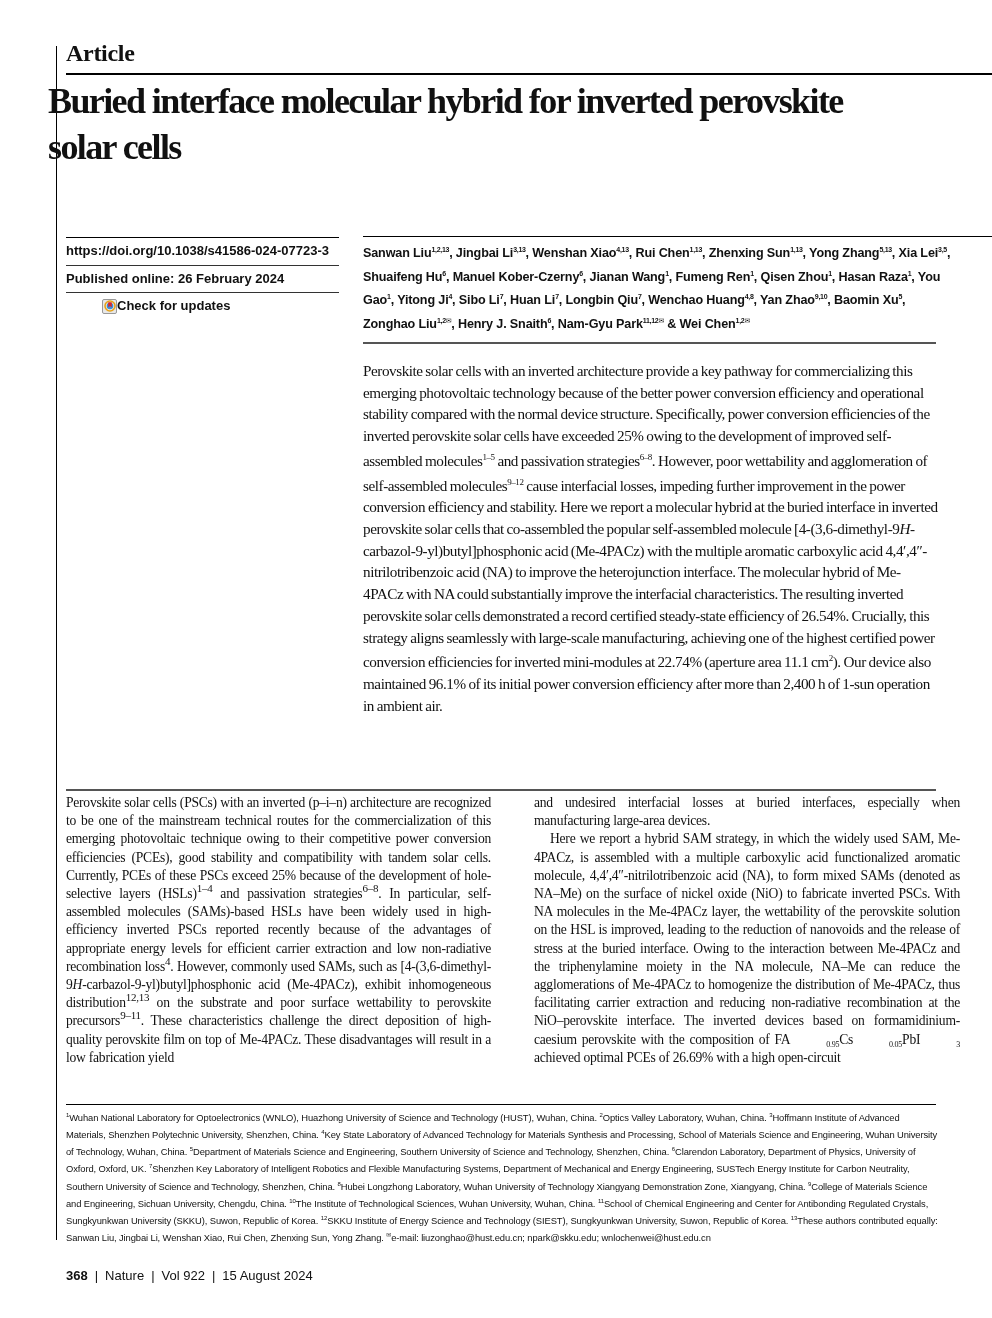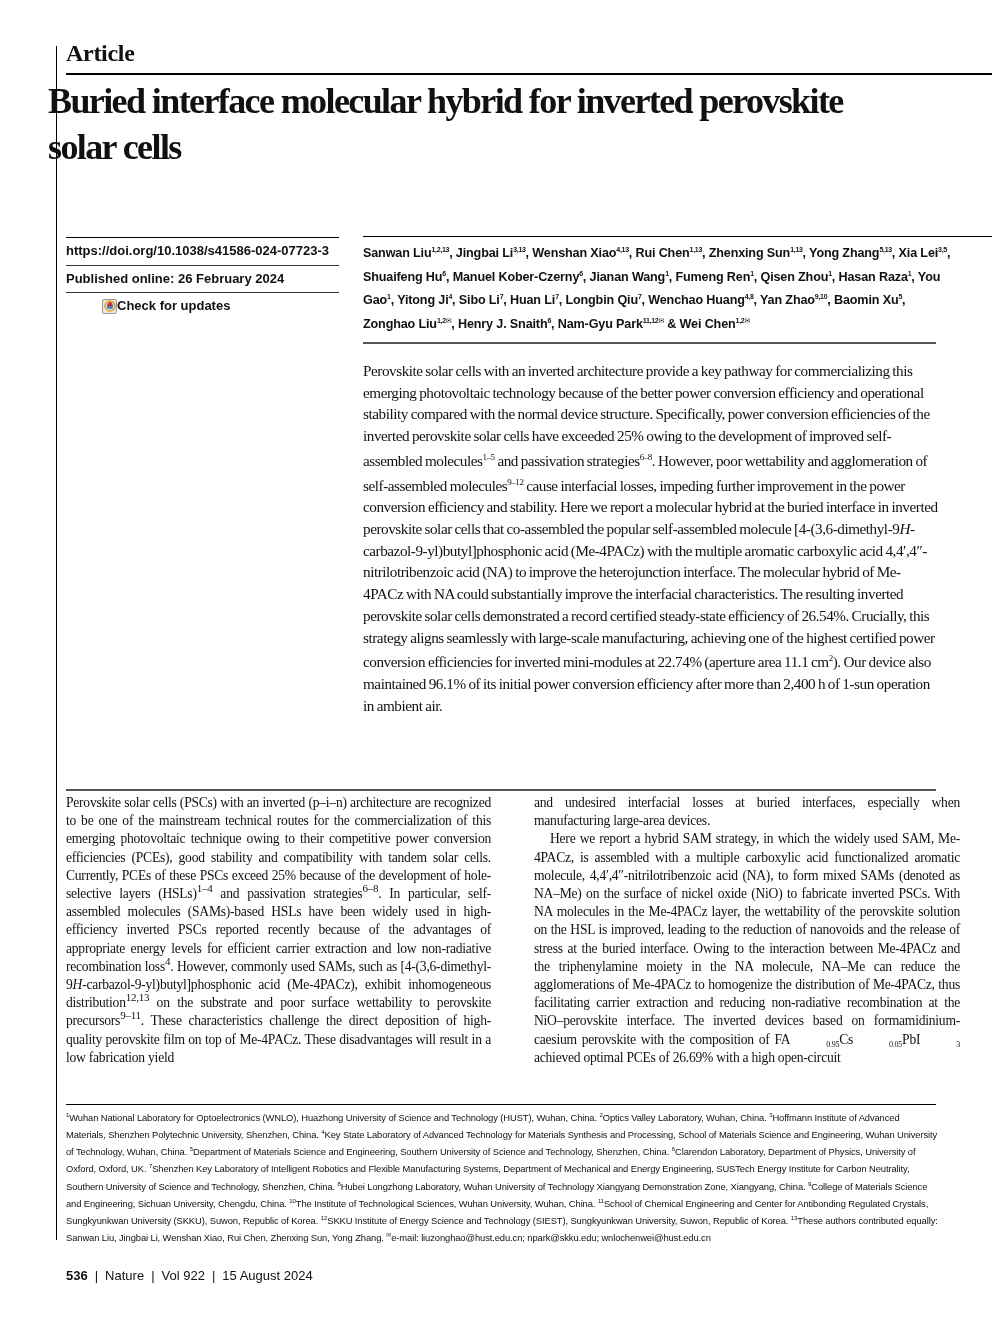--- a/index.html
+++ b/index.html
@@ -89,14 +89,14 @@
 
 <div class="col col2 serif">
   <p>and undesired interfacial losses at buried interfaces, especially when manufacturing large-area devices.</p>
   <p class="indent"><span>Here we report a hybrid SAM strategy, in which the widely used SAM, Me-4PACz, is assembled with a multiple carboxylic acid functionalized aromatic molecule, 4,4′,4″-nitrilotribenzoic acid (NA), to form mixed SAMs (denoted as NA–Me) on the surface of nickel oxide (NiO) to fabricate inverted PSCs. With NA molecules in the Me-4PACz layer, the wettability of the perovskite solution on the HSL is improved, leading to the reduction of nanovoids and the release of stress at the buried interface. Owing to the interaction between Me-4PACz and the triphenylamine moiety in the NA molecule, NA–Me can reduce the agglomerations of Me-4PACz to homogenize the distribution of Me-4PACz, thus facilitating carrier extraction and reducing non-radiative recombination at the NiO–perovskite interface. The inverted devices based on formamidinium-caesium perovskite with the composition of FA</span><sub>0.95</sub><span>Cs</span><sub>0.05</sub><span>PbI</span><sub>3</sub><span> achieved optimal PCEs of 26.69% with a high open-circuit</span></p>
 </div>
 
 <div class="aff-rule"></div>
 <div class="affil sans" id="affil"><sup>1</sup><span>Wuhan National Laboratory for Optoelectronics (WNLO), Huazhong University of Science and Technology (HUST), Wuhan, China. </span><sup>2</sup><span>Optics Valley Laboratory, Wuhan, China. </span><sup>3</sup><span>Hoffmann Institute of Advanced Materials, Shenzhen Polytechnic University, Shenzhen, China. </span><sup>4</sup><span>Key State Laboratory of Advanced Technology for Materials Synthesis and Processing, School of Materials Science and Engineering, Wuhan University of Technology, Wuhan, China. </span><sup>5</sup><span>Department of Materials Science and Engineering, Southern University of Science and Technology, Shenzhen, China. </span><sup>6</sup><span>Clarendon Laboratory, Department of Physics, University of Oxford, Oxford, UK. </span><sup>7</sup><span>Shenzhen Key Laboratory of Intelligent Robotics and Flexible Manufacturing Systems, Department of Mechanical and Energy Engineering, SUSTech Energy Institute for Carbon Neutrality, Southern University of Science and Technology, Shenzhen, China. </span><sup>8</sup><span>Hubei Longzhong Laboratory, Wuhan University of Technology Xiangyang Demonstration Zone, Xiangyang, China. </span><sup>9</sup><span>College of Materials Science and Engineering, Sichuan University, Chengdu, China. </span><sup>10</sup><span>The Institute of Technological Sciences, Wuhan University, Wuhan, China. </span><sup>11</sup><span>School of Chemical Engineering and Center for Antibonding Regulated Crystals, Sungkyunkwan University (SKKU), Suwon, Republic of Korea. </span><sup>12</sup><span>SKKU Institute of Energy Science and Technology (SIEST), Sungkyunkwan University, Suwon, Republic of Korea. </span><sup>13</sup><span>These authors contributed equally: Sanwan Liu, Jingbai Li, Wenshan Xiao, Rui Chen, Zhenxing Sun, Yong Zhang. </span><sup>✉</sup><span>e-mail: liuzonghao@hust.edu.cn; npark@skku.edu; wnlochenwei@hust.edu.cn</span></div>
 
 <div class="footer sans">
-  <span class="pn">536</span><span class="sep">|</span><span>Nature</span><span class="sep">|</span><span>Vol 922</span><span class="sep">|</span><span>15 August 2024</span>
+  <span class="pn">368</span><span class="sep">|</span><span>Nature</span><span class="sep">|</span><span>Vol 922</span><span class="sep">|</span><span>15 August 2024</span>
 </div>
 
 </body></html>

